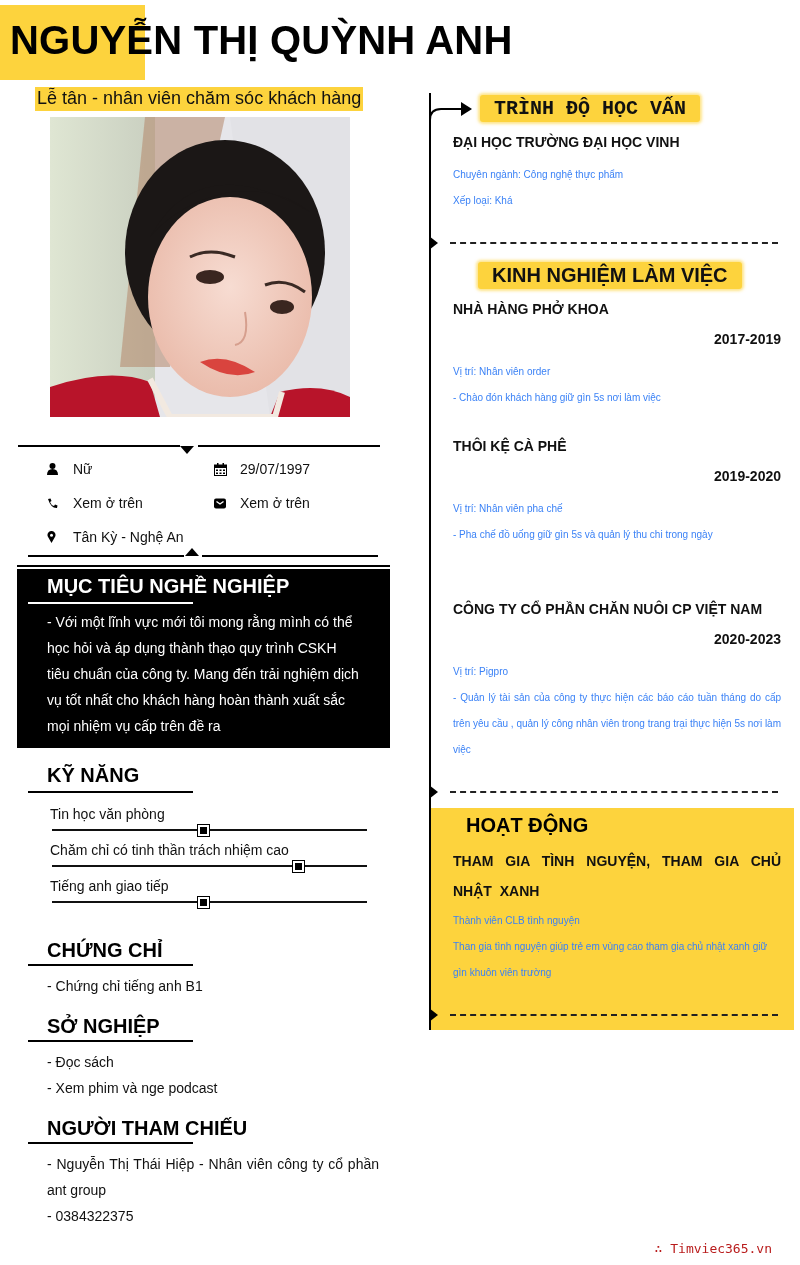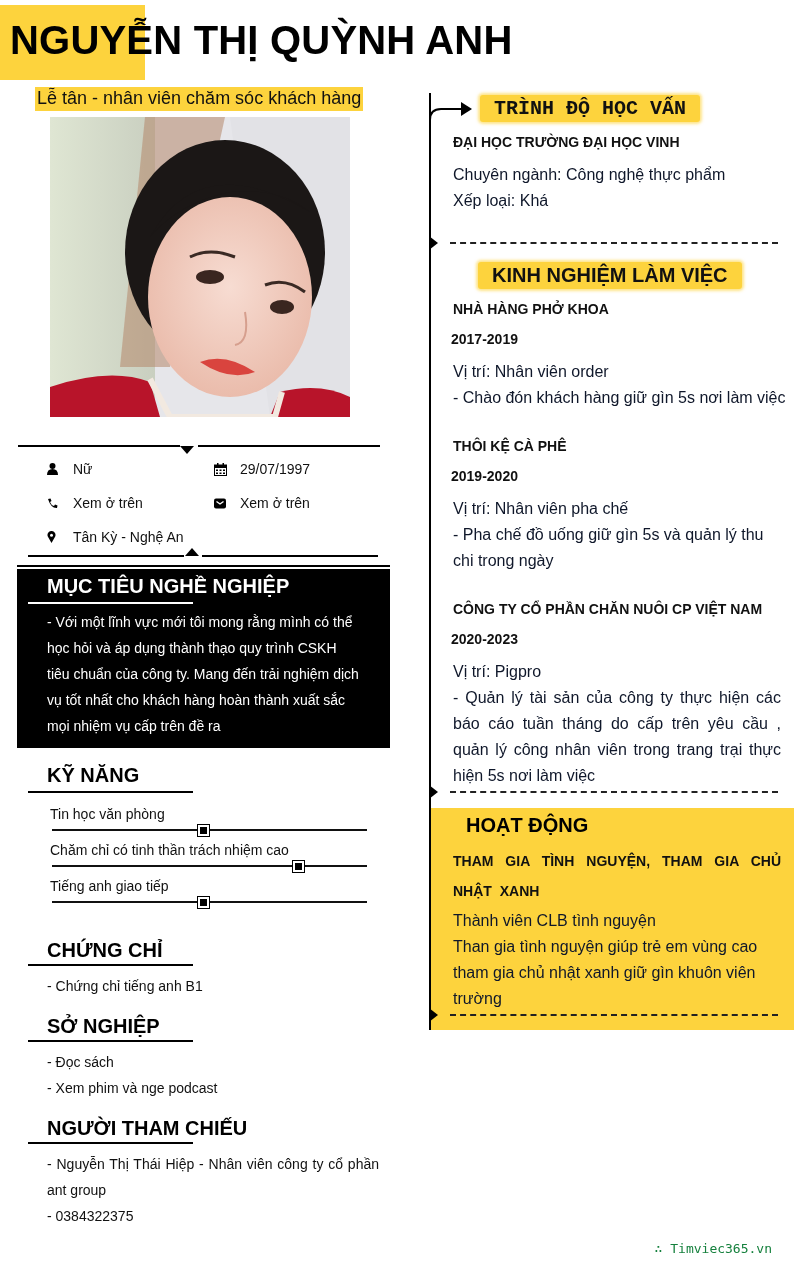--- a/index.html
+++ b/index.html
@@ -43,28 +43,28 @@
 
   
   .timeline { left: 429px; top: 93px; width: 2px; height: 937px; background: #000; }
   .right-heading {
     font-size: 20px; font-weight: bold; color: #111; white-space: nowrap;
     background: #fdd33d; padding: 2px 14px;
     border-radius: 3px;
     box-shadow: 0 0 3px 2px rgba(253,211,61,0.6);
   }
   .rbold { font-size: 14px; font-weight: bold; color: #111; white-space: nowrap; }
-  .rtext { font-size: 16px; line-height: 26px; color: #0f172a; }
-  .year { font-size: 14px; font-weight: bold; color: #111; text-align: left; width: 330px; }
+  .rtext { font-size: 10px; line-height: 26px; color: #3b82f6; }
+  .year { font-size: 14px; font-weight: bold; color: #111; text-align: right; width: 330px; }
   .dash { height: 0; border-top: 2px dashed #222; width: 328px; }
   .marker { width: 0; height: 0; border-top: 7px solid transparent; border-bottom: 7px solid transparent; border-left: 9px solid #000; }
 
   .activity-bg { left: 431px; top: 808px; width: 363px; height: 222px; background: #fdd33d; }
 
-  .watermark { right: 28px; top: 1241px; font-family: "DejaVu Sans Mono", monospace; font-size: 13px; color: #15803d; white-space: nowrap; }
+  .watermark { right: 28px; top: 1241px; font-family: "DejaVu Sans Mono", monospace; font-size: 13px; color: #b91c1c; white-space: nowrap; }
 </style>
 </head>
 <body>
 
 <div class="abs name-bg"></div>
 <div class="abs name">NGUYỄN THỊ QUỲNH ANH</div>
 <div class="abs job-title">Lễ tân - nhân viên chăm sóc khách hàng</div>
 
 <div class="abs photo">
   <svg width="300" height="300" viewBox="0 0 300 300">

